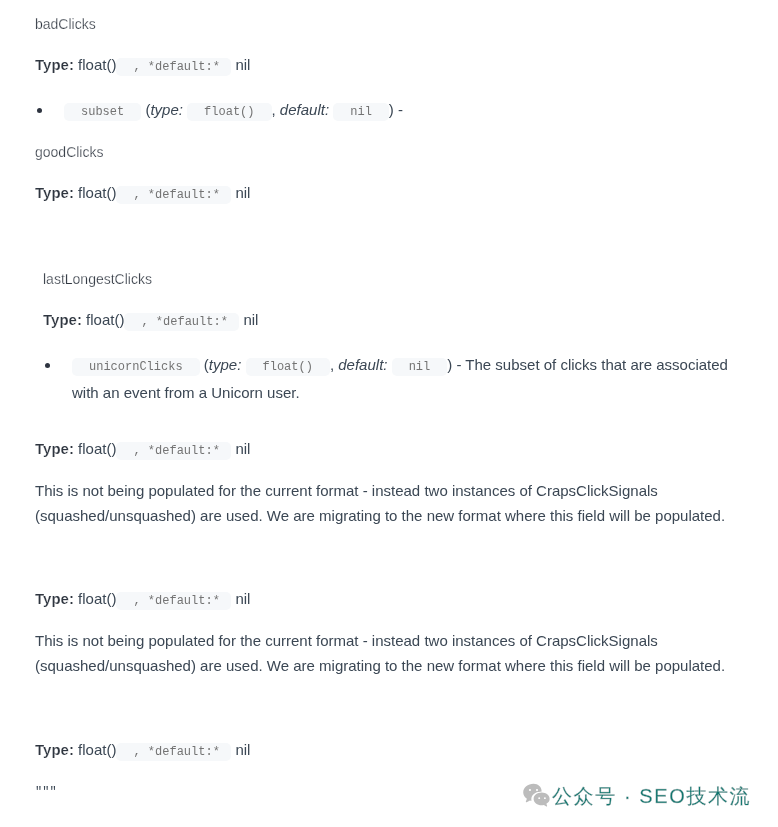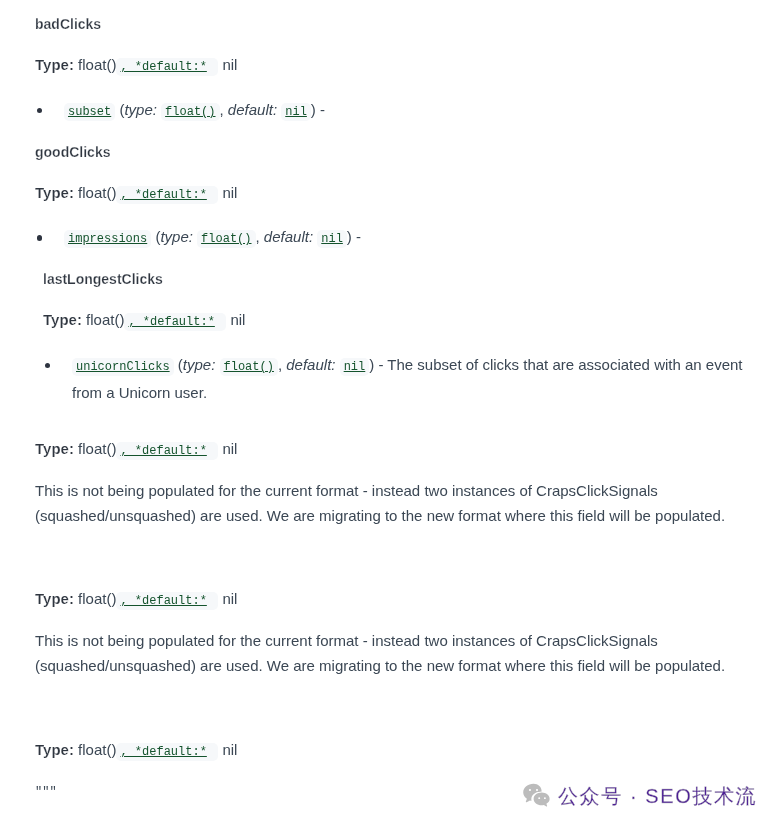--- a/index.html
+++ b/index.html
@@ -5,56 +5,55 @@
   html, body { margin:0; padding:0; background:#ffffff; }
   body {
     width:778px; height:827px;
     font-family:"Liberation Sans", sans-serif;
   }
   .page { position:relative; width:778px; height:827px; overflow:hidden; background:#fff; }
   .doc  { position:absolute; left:35px; top:0; width:706px; }
 
   .section { position:relative; }
 
-  .h  { font-size:14px; font-weight:700; color:#2f3640; line-height:25px; margin:0;
+  .h  { font-size:14px; font-weight:400; color:#2f3640; line-height:25px; margin:0;
          -webkit-text-stroke:0.25px #ffffff; }
   .p  { font-size:15px; color:#3b4754; line-height:25px; margin:0; }
   .li { position:relative; font-size:15px; color:#3b4754; line-height:25px; margin:0;
         padding-left:29px; }
   .bullet { position:absolute; left:1.7px; top:10.9px; width:5.4px; height:5.4px;
             border-radius:50%; background:#2e3440; }
 
-  code.cd { font-family:"Liberation Mono", monospace; font-size:12px; color:#14532d;
-            background:#f6f8fa; border-radius:5px; padding:2px 4px;text-decoration:underline; }
+  code.cd { font-family:"Liberation Mono", monospace; font-size:12px; color:#737373;
+            background:#f6f8fa; border-radius:5px; padding:2px 17px; }
   .tq { font-family:"Liberation Mono", monospace; font-size:12px; color:#3b4754;
         line-height:25px; margin:0; margin-top:15px; }
   code.tc { padding-right:11.4px; }
   .it { font-style:italic; }
   .bd { font-weight:700; color:#2f3640; -webkit-text-stroke:0.22px #ffffff; }
 
   .mark { position:absolute; display:flex; align-items:flex-end; color:#bcbcbc; }
   .mark .wc { display:block; margin-bottom:1px; }
   .mark .txt { font-size:20px; line-height:20px; letter-spacing:1.6px; white-space:nowrap;
-               margin-left:7px; color:#4c1d95; position:relative; top:-4px;
+               margin-left:1px; color:#0f766e; position:relative; top:-4px;
                -webkit-text-stroke:0.35px #bbbdbf; }
 </style>
 </head>
 <body>
 
 <div class="page">
   <div class="doc" id="doc">
       <div class="section" style="position: absolute; left: 0px; top: 12px; width: 706px;">
         <div class="h">badClicks</div>
         <div class="p" style="margin-top: 15px;"><span class="bd">Type:</span><span> float()</span><code class="cd tc">, *default:*</code><span> nil</span></div>
         <div class="li" style="margin-top: 16.8px;"><span class="bullet"></span><code class="cd">subset</code><span> (</span><span class="it">type:</span><span class="sp"> </span><code class="cd">float()</code><span>, </span><span class="it">default:</span><span class="sp"> </span><code class="cd">nil</code><span>)</span><span> -</span></div>
       </div>
       <div class="section" style="position: absolute; left: 0px; top: 139.5px; width: 706px;">
         <div class="h">goodClicks</div>
         <div class="p" style="margin-top: 15px;"><span class="bd">Type:</span><span> float()</span><code class="cd tc">, *default:*</code><span> nil</span></div>
-        <div class="li" style="margin-top: 16.8px;"><span class="bullet"></span><code class="cd">impressions</code><span> (</span><span class="it">type:</span><span class="sp"> </span><code class="cd">float()</code><span>, </span><span class="it">default:</span><span class="sp"> </span><code class="cd">nil</code><span>)</span><span> -</span></div>
       </div>
       <div class="section" style="position: absolute; left: 8px; top: 267px; width: 706px;">
         <div class="h">lastLongestClicks</div>
         <div class="p" style="margin-top: 15px;"><span class="bd">Type:</span><span> float()</span><code class="cd tc">, *default:*</code><span> nil</span></div>
         <div class="li" style="margin-top: 16.8px;"><span class="bullet"></span><code class="cd">unicornClicks</code><span> (</span><span class="it">type:</span><span class="sp"> </span><code class="cd">float()</code><span>, </span><span class="it">default:</span><span class="sp"> </span><code class="cd">nil</code><span>)</span><span> -</span><span> The subset of clicks that are associated with an event from a Unicorn user.</span></div>
       </div>
       <div class="section" style="position: absolute; left: 0px; top: 421px; width: 706px;">
         <div class="p" style="margin-top: 15px;"><span class="bd">Type:</span><span> float()</span><code class="cd tc">, *default:*</code><span> nil</span></div>
         <div class="p" style="margin-top: 14px;">This is not being populated for the current format - instead two instances of CrapsClickSignals (squashed/unsquashed) are used. We are migrating to the new format where this field will be populated.</div>
       </div>

